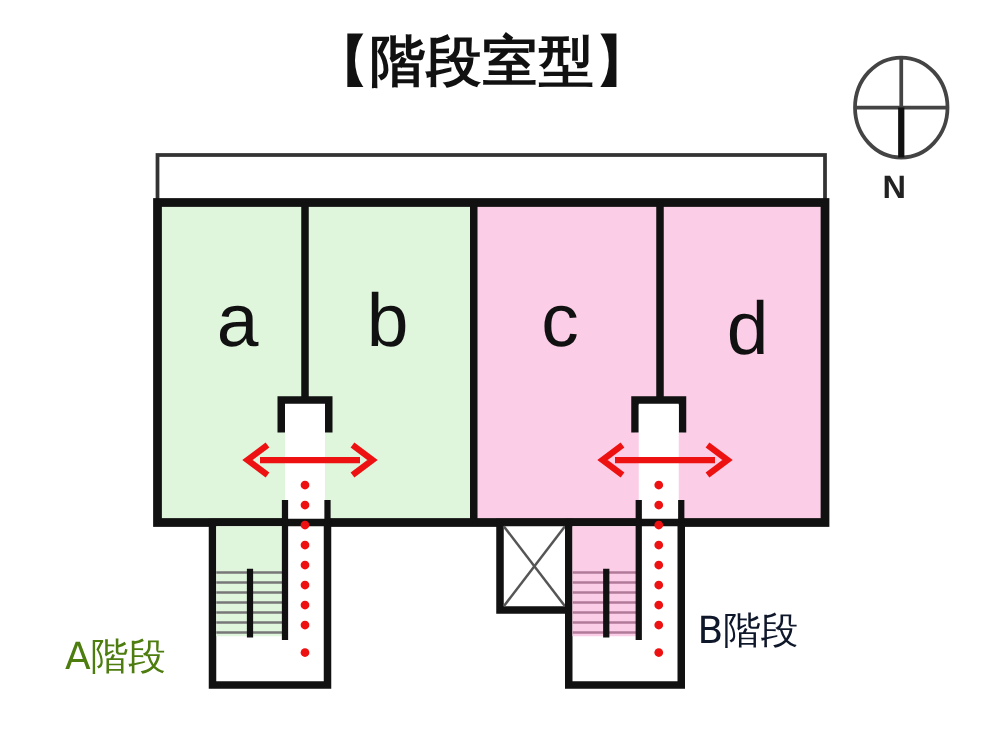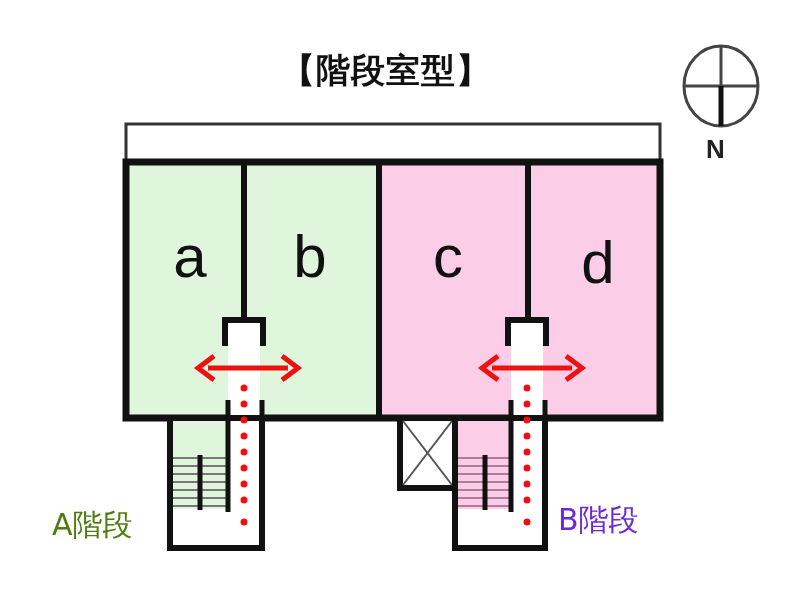--- a/index.html
+++ b/index.html
@@ -1,17 +1,17 @@
 <!DOCTYPE html>
 <html><head>
 <meta charset="utf-8">
 <style>
   html, body { margin:0; padding:0; background:#ffffff; }
   body { width:800px; height:600px; position:relative; overflow:hidden; font-family:"DejaVu Sans", sans-serif; }
-  .title { position:absolute; left:0; width:772px; top:48px; text-align:center; font-size:34px; font-weight:bold; color:#111; letter-spacing:1px; }
+  .title { position:absolute; left:0; width:772px; top:20px; text-align:center; font-size:44px; font-weight:bold; color:#111; letter-spacing:1px; }
   svg { position:absolute; left:0; top:0; }
 </style>
 </head>
 <body>
 
 <div class="title">【階段室型】</div>
 
 <svg width="800" height="600" viewBox="0 0 800 600">
   <defs>
     <marker id="ah" markerWidth="6" markerHeight="6" refX="3" refY="3" orient="auto">
@@ -120,13 +120,13 @@
 </svg>
 
 <div style="position:absolute;left:706px;top:134px;font:bold 26px 'Liberation Sans',sans-serif;color:#222;">N</div>
 
 <div style="position:absolute;left:160px;top:222px;width:60px;text-align:center;font:60px 'Liberation Sans',sans-serif;color:#111;">a</div>
 <div style="position:absolute;left:280px;top:222px;width:60px;text-align:center;font:60px 'Liberation Sans',sans-serif;color:#111;">b</div>
 <div style="position:absolute;left:418px;top:222px;width:60px;text-align:center;font:60px 'Liberation Sans',sans-serif;color:#111;">c</div>
 <div style="position:absolute;left:568px;top:228px;width:60px;text-align:center;font:60px 'Liberation Sans',sans-serif;color:#111;">d</div>
 
 <div style="position:absolute;left:52px;top:505px;font:30px 'DejaVu Sans',sans-serif;color:#4d7c0f;">A階段</div>
-<div style="position:absolute;left:558px;top:500px;font:30px 'DejaVu Sans',sans-serif;color:#6d28d9;">B階段</div>
+<div style="position:absolute;left:558px;top:484px;font:30px 'DejaVu Sans',sans-serif;color:#0f172a;">B階段</div>
 
 </body></html>

